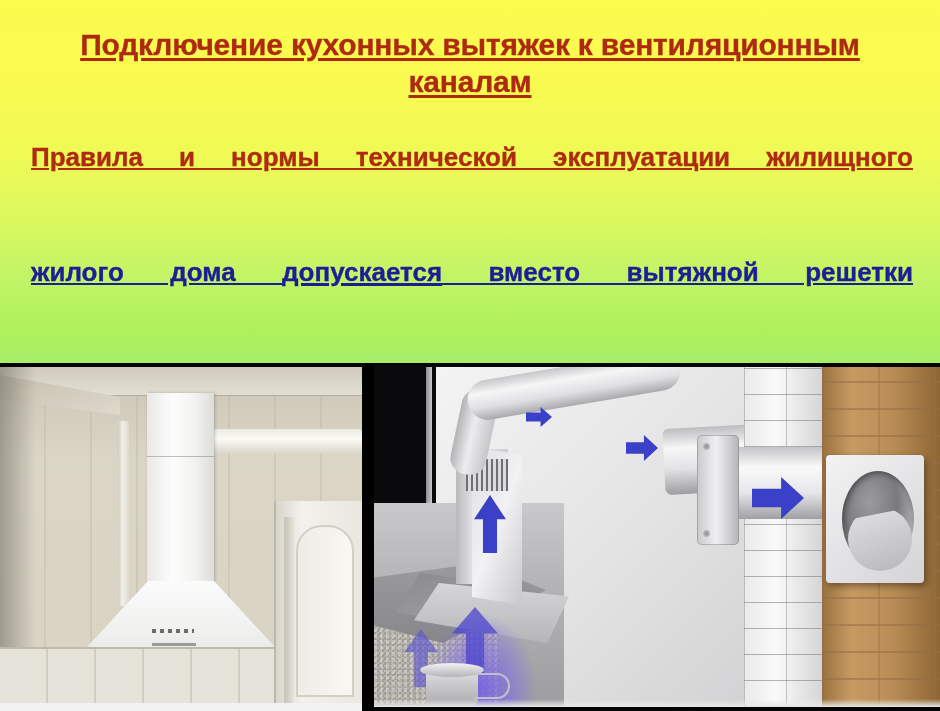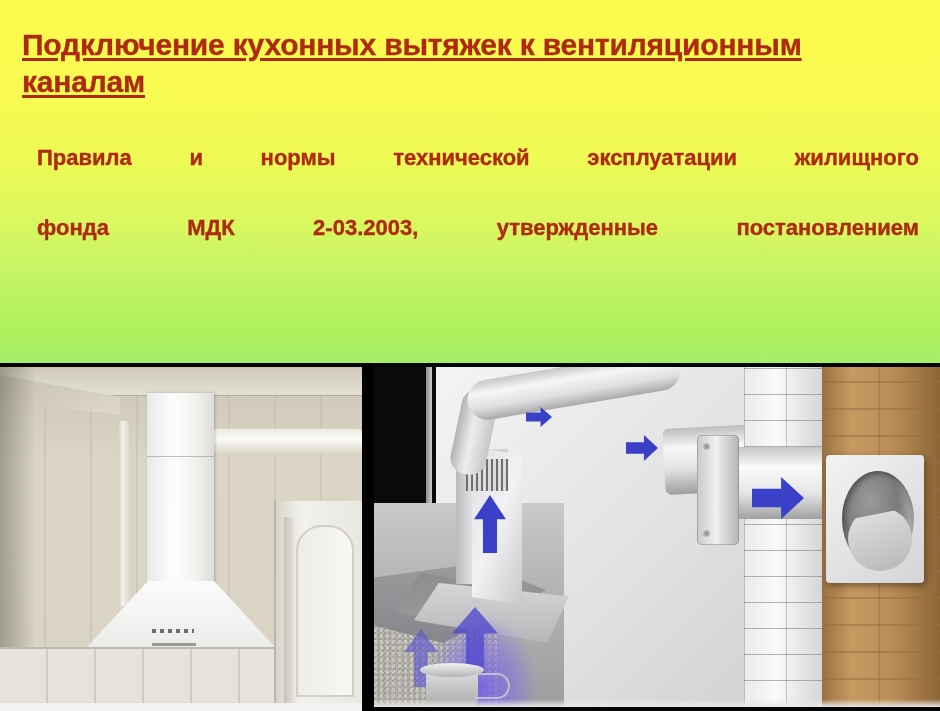--- a/index.html
+++ b/index.html
@@ -33,40 +33,41 @@
         #aef05c 92%,
         #a6ee6a 100%);
     overflow: hidden;
   }
 
   #slide-title {
     position: absolute;
     left: 22px;
     top: 26px;
     width: 896px;
-    text-align: left;
+    text-align: center;
     color: #ad2a10;
     font-weight: bold;
     font-size: 30px;
     line-height: 37px;
     letter-spacing: -0.2px;
     text-decoration: underline;
     text-decoration-thickness: 3px;
     text-underline-offset: 3px;
     -webkit-text-stroke: 0.3px #ad2a10;
   }
 
   .body-para {
     position: absolute;
-    left: 37px;
+    left: 31px;
     width: 882px;
     text-align: justify;
     font-weight: bold;
-    font-size: 22px;
+    font-size: 26px;
     line-height: 35px;
+    text-decoration: underline;
     -webkit-text-stroke: 0.35px currentColor;
   }
   .body-para span.line {
     display: block;
     text-align: justify;
   }
   .body-para span.line::after {
     content: "";
     display: inline-block;
     width: 100%;
@@ -457,24 +458,24 @@
 <body>
 
 <div id="slide">
 
   <div id="text-panel">
 
     <div id="slide-title">Подключение кухонных вытяжек к вентиляционным каналам</div>
 
     <div class="body-para" id="para-red">
       <span class="line">Правила и нормы технической эксплуатации жилищного</span>
-      <span class="line">фонда МДК 2-03.2003, утвержденные постановлением</span>
     </div>
 
     <div class="body-para" id="para-blue">
+      <span class="line"><span>жилого дома </span><u>допускается</u><span> вместо вытяжной решетки</span></span>
 
     </div>
 
   </div>
 
   <div id="image-strip">
 
     <div id="photo-left">
       <div class="tiled-wall"></div>
       <div class="ceiling"></div>

